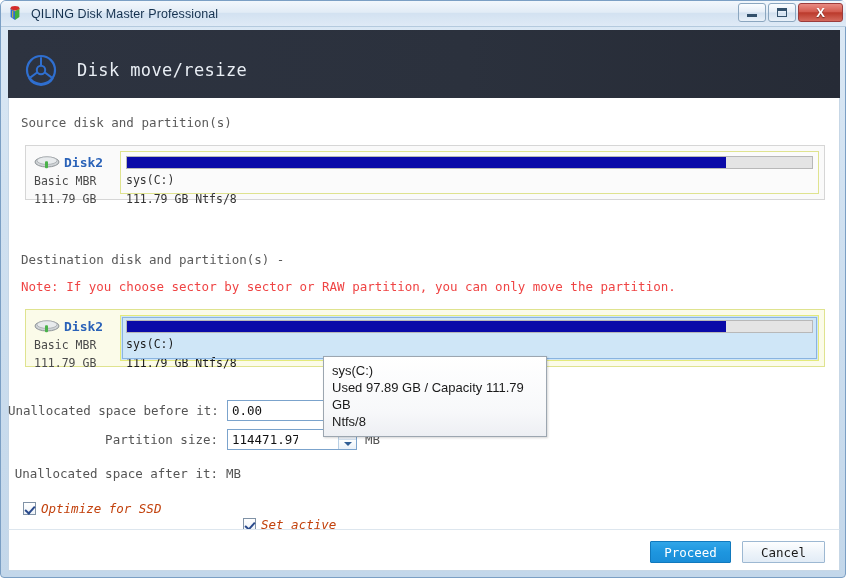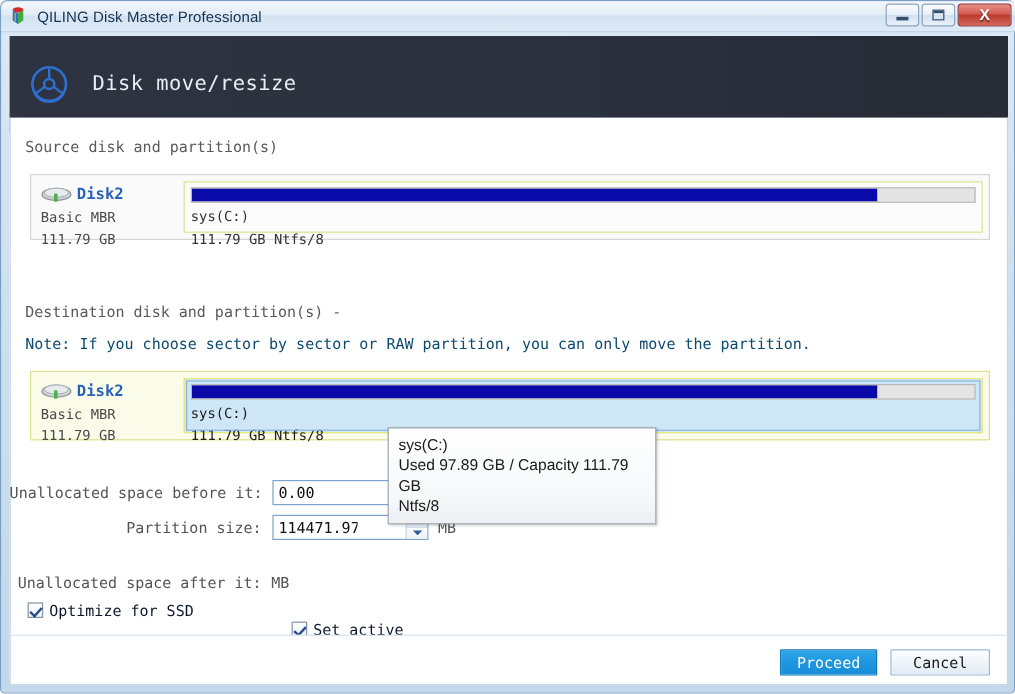--- a/index.html
+++ b/index.html
@@ -140,21 +140,20 @@
     white-space: nowrap;
   }
 
   
   .disk-panel {
     position: absolute;
     box-sizing: border-box;
     display: flex;
     border: 1px solid #d6d6d6;
     background: #fafafa;
-    gap: 33px;
   }
   .disk-panel.selected {
     border: 1px solid #dfe38f;
     background: #fbfbe9;
   }
   .disk-info {
     width: 94px;
     flex: 0 0 auto;
     padding: 7px 0 0 8px;
     box-sizing: border-box;
@@ -328,23 +327,24 @@
     position: absolute;
     left: 3px; top: 1px;
     width: 4px; height: 8px;
     border: solid #2a4a8c;
     border-width: 0 2px 2px 0;
     transform: rotate(42deg);
   }
   .chk-label {
     font-family: "DejaVu Sans Mono", monospace;
     font-size: 12.5px;
-    color: #0f172a;
+    color: #c2410c;
     margin-left: 5px;
     white-space: nowrap;
+    font-style: italic;
   }
 
   
   .btn {
     position: absolute;
     box-sizing: border-box;
     height: 22px;
     display: flex;
     align-items: center;
     justify-content: center;
@@ -436,21 +436,21 @@
 
     <div class="arrow-wrap">
       <svg width="28" height="36" viewBox="0 0 28 36">
         <rect x="9" y="0" width="10" height="3" fill="#9a9a9a"></rect>
         <rect x="9" y="5" width="10" height="9" fill="#9a9a9a"></rect>
         <path d="M2 14 L26 14 L14 32 Z" fill="#9a9a9a"></path>
       </svg>
     </div>
 
     <div class="sec-label" style="left:12px; top:154px;">Destination disk and partition(s) -</div>
-    <div class="sec-label" style="left:12px; top:181px; color:#0c4a6e;">Note: If you choose sector by sector or RAW partition, you can only move the partition.</div>
+    <div class="sec-label" style="left:12px; top:181px; color:#ef4444;">Note: If you choose sector by sector or RAW partition, you can only move the partition.</div>
 
     <div class="disk-panel selected" style="left:16px; top:211px; width:800px; height:58px;">
       <div class="disk-info">
         <div class="disk-row1">
           <div class="hdd-icon">
             <svg width="26" height="15" viewBox="0 0 26 15">
               <ellipse cx="13" cy="7" rx="12" ry="5" fill="#cfd3d6" stroke="#8e9498" stroke-width="1"></ellipse>
               <ellipse cx="13" cy="5.6" rx="10" ry="3.8" fill="#e8ebed" stroke="#a6abaf" stroke-width=".8"></ellipse>
               <rect x="11" y="6.2" width="3" height="7" rx="1" fill="#4ab24a"></rect>
             </svg>
@@ -494,21 +494,21 @@
               <span class="tri-up"></span>
             </div>
           <div class="spin-b">
               <span class="tri-dn"></span>
             </div>
         </div>
       </div>
       <div class="unit">MB</div>
     </div>
 
-    <div class="form-row" style="left:-1px; top:376px;">
+    <div class="form-row" style="left:-1px; top:364px;">
       <div class="form-label">Unallocated space after it:</div>
       <div class="unit">MB</div>
     </div>
 
     <div class="chk-row" style="left:14px; top:403px;">
       <div class="chk-box"></div>
       <div class="chk-label">Optimize for SSD</div>
     </div>
     <div class="chk-row" style="left:234px; top:419px;">
       <div class="chk-box"></div>

